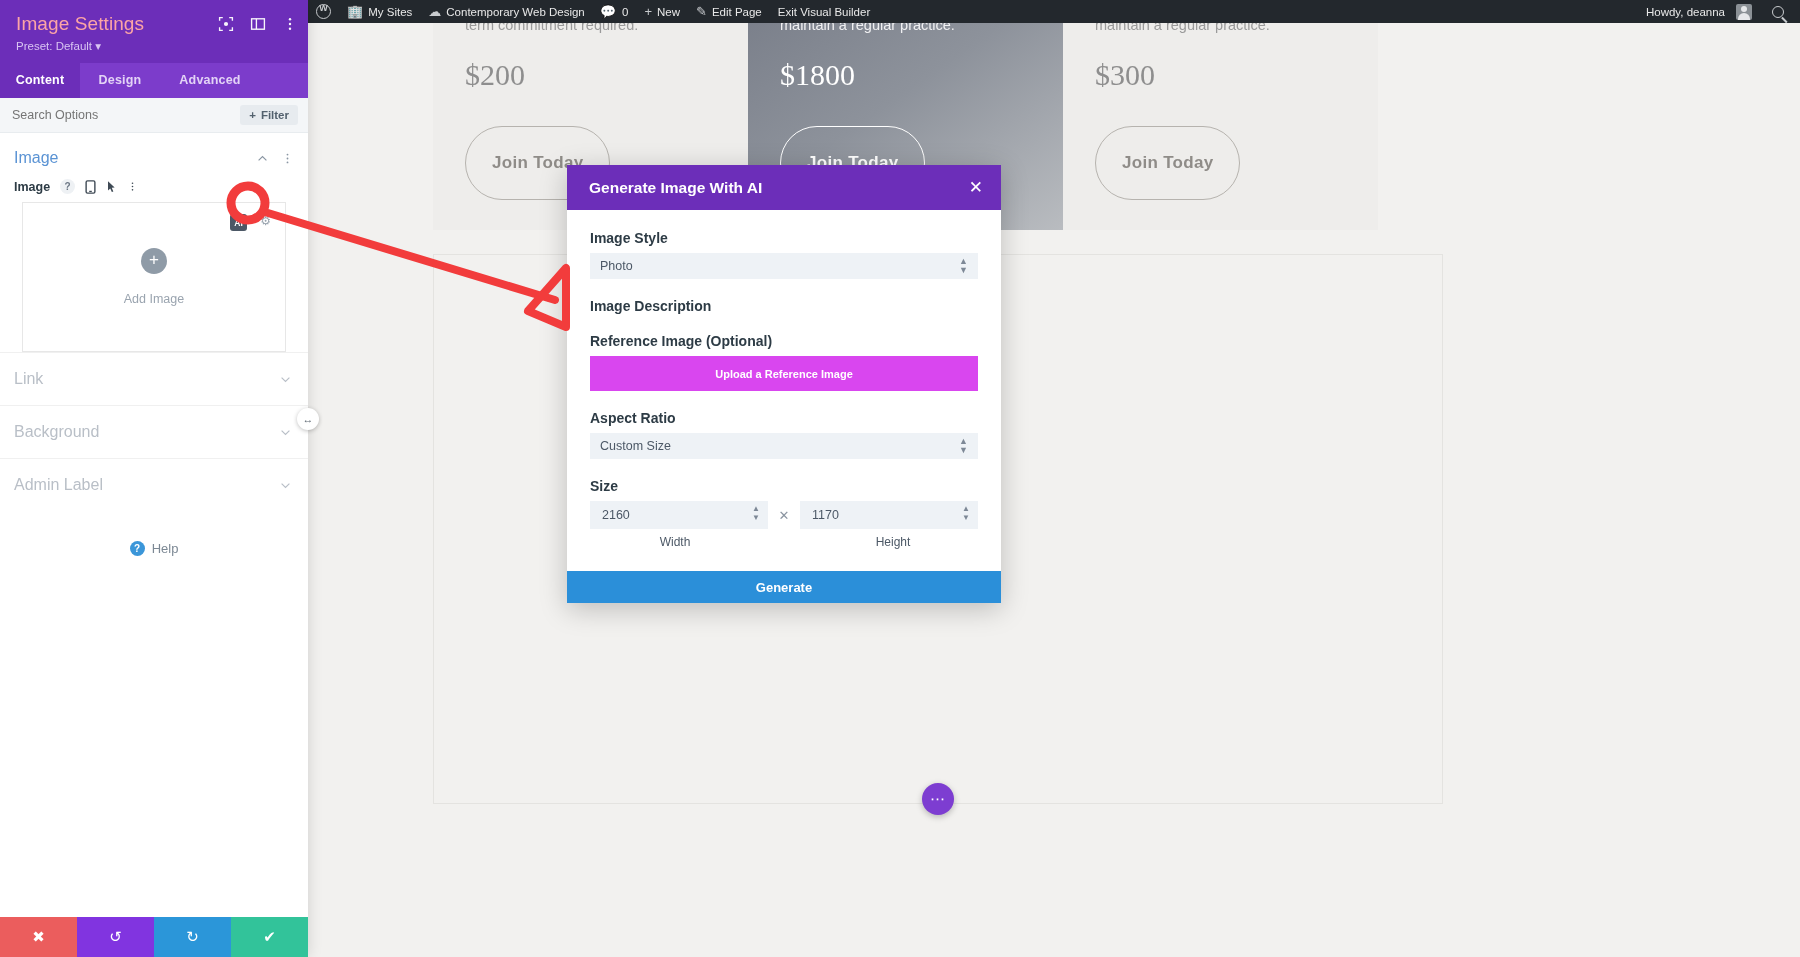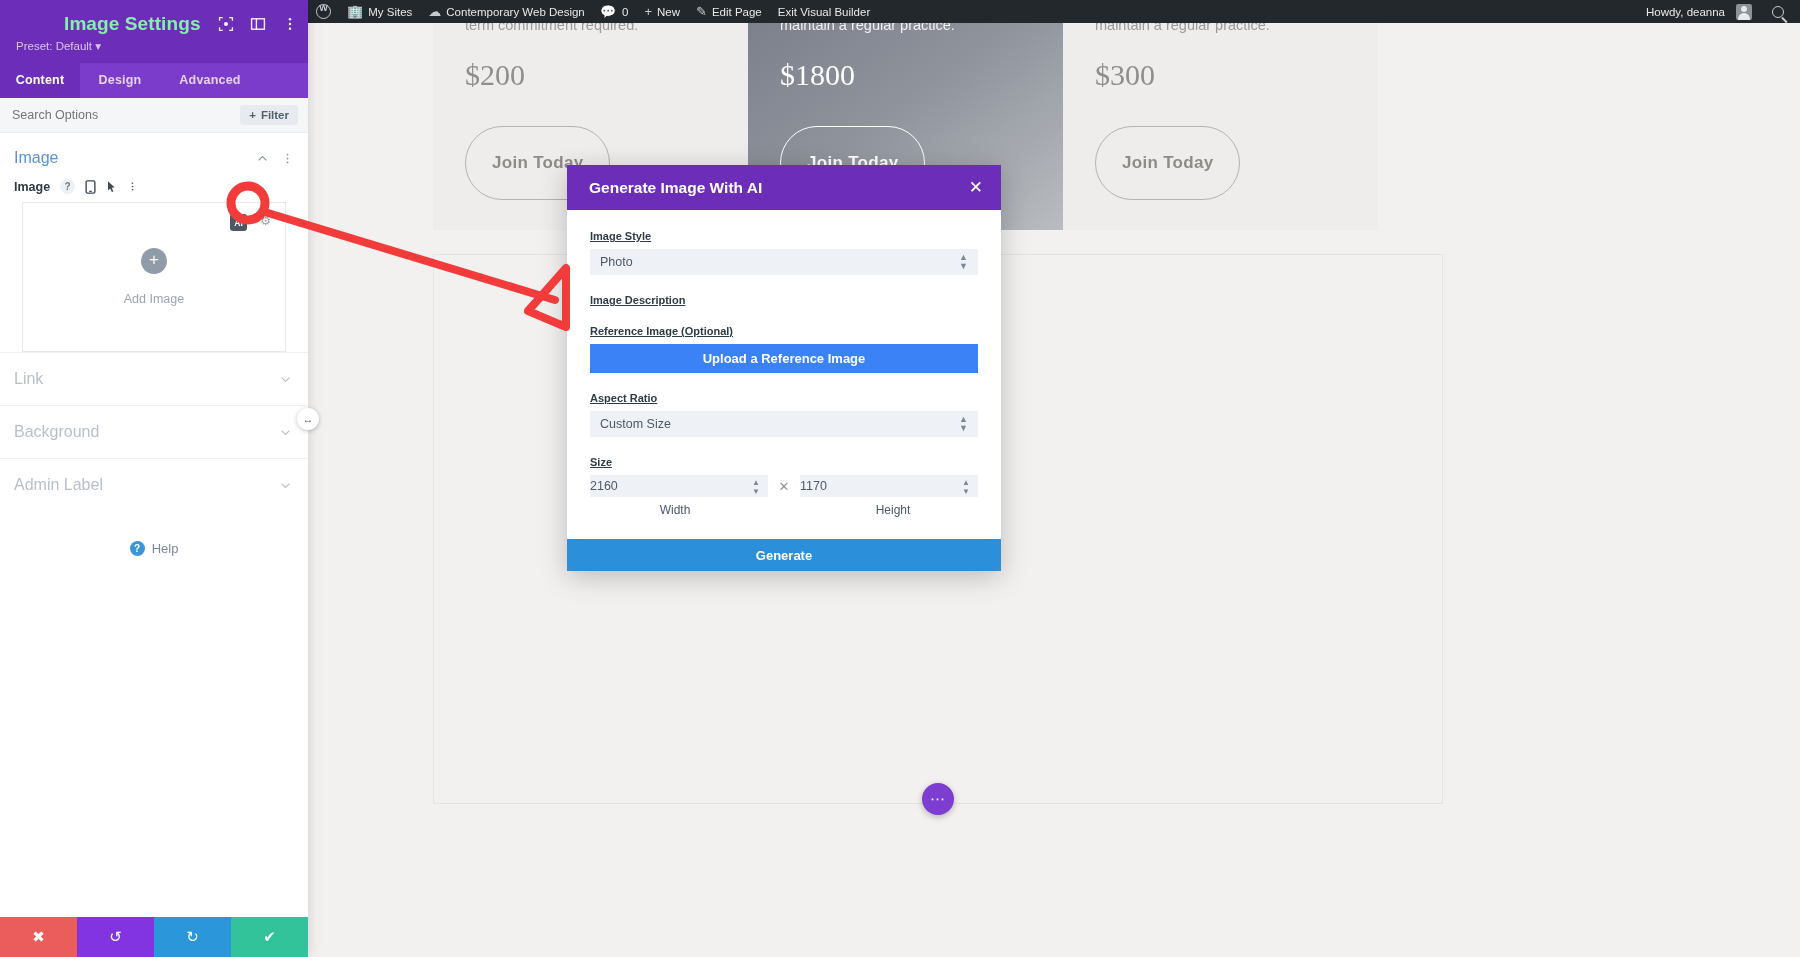--- a/index.html
+++ b/index.html
@@ -101,21 +101,21 @@
     box-shadow: 0 2px 6px rgba(0,0,0,.25);
   }
 
   
   .panel {
     position: absolute; top: 0; left: 0; width: 308px; height: 957px;
     background: #fff; z-index: 50; display: flex; flex-direction: column;
     box-shadow: 0 0 14px rgba(0,0,0,.14);
   }
   .panel-head { background: #6c2eb9; padding: 13px 16px 10px; position: relative; }
-  .panel-title { color: #86efac; font-size: 19px; font-weight: 700; letter-spacing: .1px; margin-left: 48px; }
+  .panel-title { color: #fca5a5; font-size: 19px; font-weight: 400; letter-spacing: .1px; }
   .panel-preset { color: #d9c4f2; font-size: 11.5px; margin-top: 4px; }
   .panel-head-icons {
     position: absolute; right: 10px; top: 16px;
     display: flex; align-items: center; gap: 16px; color: #fff;
   }
   .hi { width: 16px; height: 16px; display: block; opacity: .95; }
   .panel-tabs { display: flex; background: #7c3ccb; }
   .ptab {
     padding: 10px 0 11px; font-size: 12.5px; color: #e3d3f6; font-weight: 600;
     text-align: center; letter-spacing: .2px;
@@ -211,21 +211,21 @@
     position: absolute; left: 567px; top: 165px; width: 434px;
     background: #fff; z-index: 70; box-shadow: 0 6px 26px rgba(0,0,0,.22);
   }
   .modal-head {
     background: #6c2eb9; height: 45px; display: flex; align-items: center;
     justify-content: space-between; padding: 0 18px 0 22px;
   }
   .modal-title { color: #fff; font-size: 15.5px; font-weight: 700; }
   .modal-close { color: #fff; font-size: 17px; line-height: 1; }
   .modal-body { padding: 20px 23px 22px; }
-  .m-label { font-size: 11px; color: #2d3b45; font-weight: 700; margin-bottom: 7px; text-decoration: underline; }
+  .m-label { font-size: 14px; color: #2d3b45; font-weight: 700; margin-bottom: 7px; }
   .m-label.sp { margin-top: 19px; }
   .m-select {
     position: relative; background: #eef2f6; height: 26px;
     display: flex; align-items: center; padding: 0 10px;
     font-size: 12.5px; color: #4c5866;
   }
   .m-select .caret {
     position: absolute; right: 10px; font-size: 9px; color: #7d8896; line-height: 1.05;
     display: flex; flex-direction: column;
   }
@@ -238,28 +238,28 @@
     border-radius: 3px; background: #4c5866; color: #fff;
     font-size: 8.5px; font-weight: 700;
     display: flex; align-items: center; justify-content: center;
   }
   .ta-count { position: absolute; right: 10px; bottom: 5px; font-size: 10.5px; color: #8b95a1; }
   .ta-grip {
     position: absolute; right: 2px; bottom: 2px; width: 7px; height: 7px;
     border-right: 1px solid #aab3bd; border-bottom: 1px solid #aab3bd;
   }
   .upload-ref-btn {
-    background: #3b82f6; color: #fff; height: 29px;
+    background: #d946ef; color: #fff; height: 35px;
     display: flex; align-items: center; justify-content: center;
-    font-size: 13px; font-weight: 700;
+    font-size: 11px; font-weight: 700;
   }
   .size-row { display: flex; align-items: center; gap: 0; }
   .num-field {
-    position: relative; flex: 1; background: #eef2f6; height: 22px;
-    display: flex; align-items: center; padding: 0 0;
+    position: relative; flex: 1; background: #eef2f6; height: 28px;
+    display: flex; align-items: center; padding: 0 12px;
     font-size: 12.5px; color: #4c5866;
   }
   .spinner {
     position: absolute; right: 8px; top: 4px; display: flex; flex-direction: column;
     color: #7d8896; font-size: 8px; line-height: 1.05; gap: 1px;
   }
   .x-sep { width: 32px; text-align: center; color: #8b95a1; font-size: 13px; }
   .size-captions { display: flex; margin-top: 6px; gap: 8px; }
   .size-captions span { flex: 1; text-align: center; font-size: 12px; color: #4c5866; }
   .size-captions .gap { flex: 0 0 32px; }

